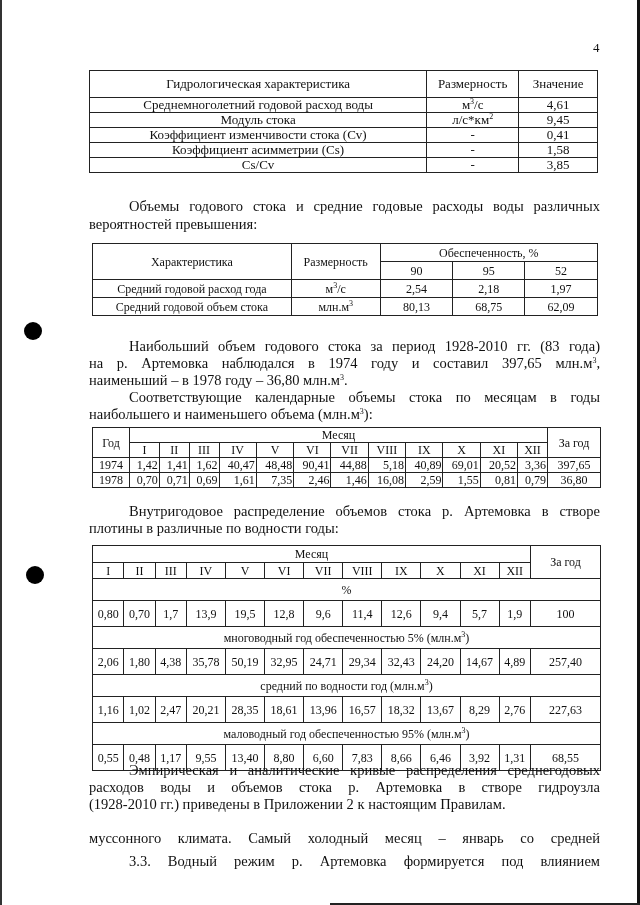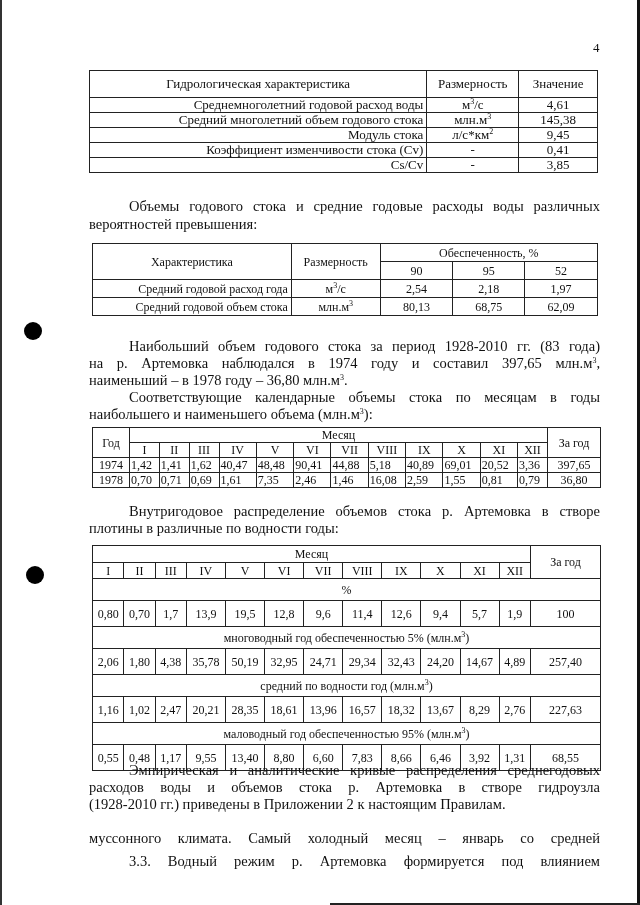--- a/index.html
+++ b/index.html
@@ -7,22 +7,22 @@
          font-family:"Liberation Serif", "DejaVu Serif", serif; color:#111; }
   .edge-left { position:absolute; left:0; top:0; width:2px; height:905px; background:#333; }
   .edge-right { position:absolute; right:0; top:0; width:3px; height:905px; background:#111; }
   .edge-bottom { position:absolute; left:330px; bottom:0; width:310px; height:2px; background:#222; }
   .punch { position:absolute; width:18px; height:18px; border-radius:50%; background:#000; }
   .page-num { position:absolute; left:593px; top:40px; font-size:13px; }
   table { border-collapse:collapse; position:absolute; }
   td, th { border:1px solid #222; padding:0 3px; font-weight:normal; line-height:14px; white-space:nowrap; }
   sup { font-size:8px; line-height:0; vertical-align:5px; }
   .c { text-align:center; }
-  .l { text-align:right; }
-  .r { text-align:left; }
+  .l { text-align:center; }
+  .r { text-align:right; }
   
   #t1 { left:89px; top:70px; width:509px; font-size:13px; }
   #t1 th { height:26px; }
   #t1 td { height:14px; line-height:14px; }
   
   #t2 { left:92px; top:243px; width:506px; font-size:12px; }
   #t2 td, #t2 th { height:17px; }
   
   #t3 { left:92px; top:427px; width:509px; font-size:12px; }
   #t3 td, #t3 th { height:14px; padding:0 1px; line-height:14px; }
@@ -60,33 +60,33 @@
       <th class="c">Значение</th>
     </tr>
   </thead>
   <tbody id="t1body">
       <tr>
         <td class="l">Среднемноголетний годовой расход воды</td>
         <td class="c"><span>м</span><sup>3</sup><span>/с</span></td>
         <td class="c">4,61</td>
       </tr>
       <tr>
-        <td class="l">Средний многолетний объем годового стока</td>
-        <td class="c"><span>млн.м</span><sup>3</sup></td>
-        <td class="c">145,38</td>
-      </tr>
-      <tr>
         <td class="l">Модуль стока</td>
         <td class="c"><span>л/с*км</span><sup>2</sup></td>
         <td class="c">9,45</td>
       </tr>
       <tr>
         <td class="l">Коэффициент изменчивости стока (Cv)</td>
         <td class="c"><span>-</span></td>
         <td class="c">0,41</td>
+      </tr>
+      <tr>
+        <td class="l">Коэффициент асимметрии (Cs)</td>
+        <td class="c"><span>-</span></td>
+        <td class="c">1,58</td>
       </tr>
       <tr>
         <td class="l">Cs/Cv</td>
         <td class="c"><span>-</span></td>
         <td class="c">3,85</td>
       </tr>
     </tbody>
 </table>
 
 <p class="txt ind" style="left:89px;top:198px;width:511px;"><span>Объемы годового стока и средние годовые расходы воды различных</span></p>

